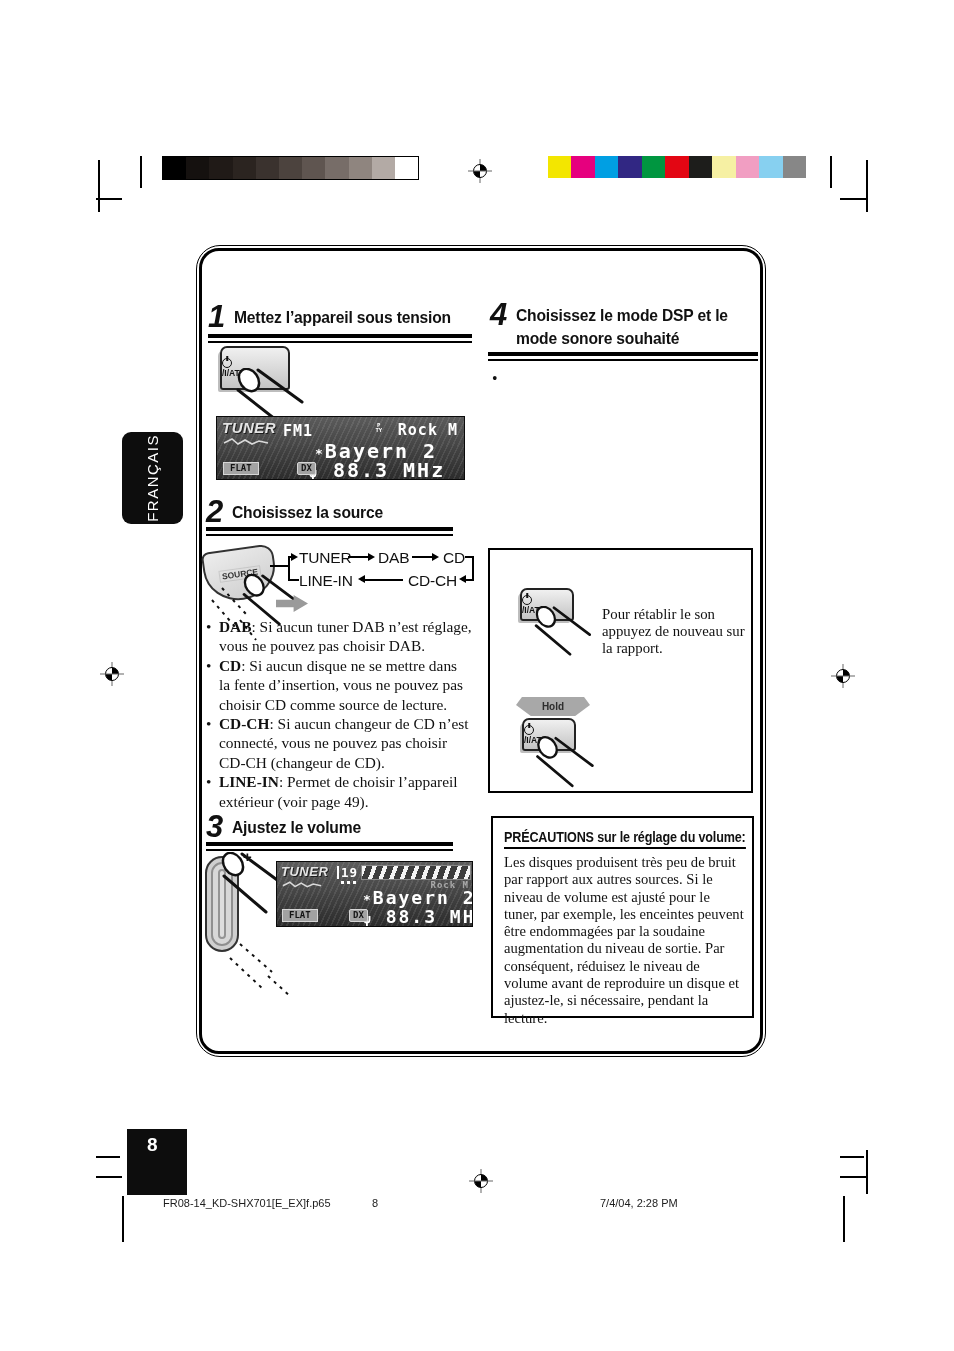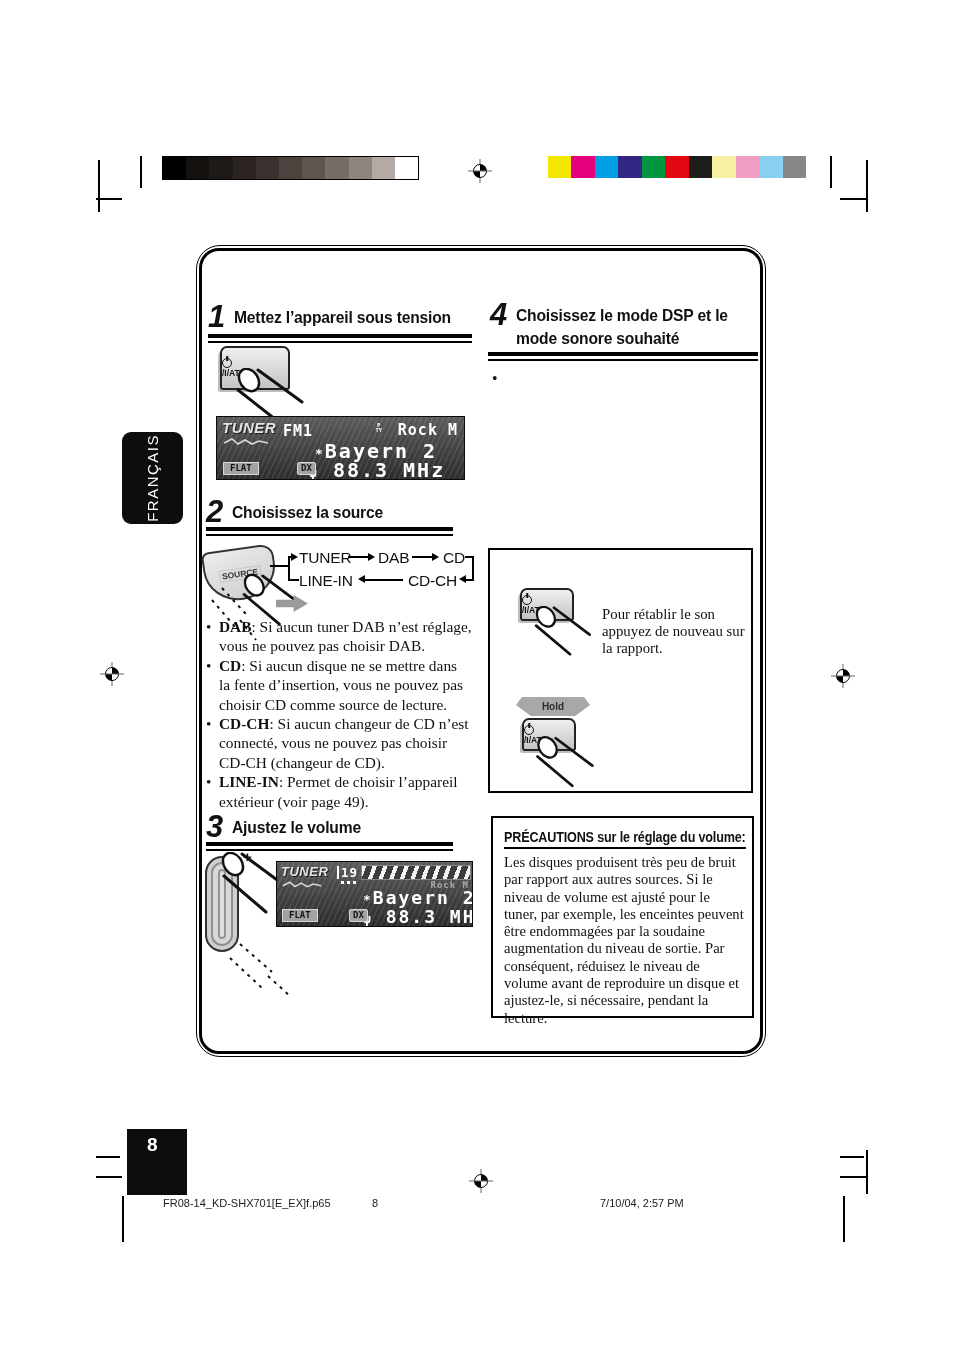--- a/index.html
+++ b/index.html
@@ -300,15 +300,15 @@
   <div class="precbox" style="left:491px;top:816px;width:263px;height:202px;">
     <div class="prechdr" style="left:11px;top:10px;">PRÉCAUTIONS sur le réglage du volume:</div>
     <div class="precbody" style="left:11px;top:36px;width:241px;">Les disques produisent très peu de bruit par rapport aux autres sources. Si le niveau de volume est ajusté pour le tuner, par exemple, les enceintes peuvent être endommagées par la soudaine augmentation du niveau de sortie. Par conséquent, réduisez le niveau de volume avant de reproduire un disque et ajustez-le, si nécessaire, pendant la lecture.</div>
   </div>
 
   <div class="pagebox">
       <span>8</span>
     </div>
   <div class="foot" style="left:163px;top:1197px;">FR08-14_KD-SHX701[E_EX]f.p65</div>
   <div class="foot" style="left:372px;top:1197px;">8</div>
-  <div class="foot" style="left:600px;top:1197px;">7/10/04, 2:57 PM</div>
+  <div class="foot" style="left:600px;top:1197px;">7/4/04, 2:28 PM</div>
 
 </div>
 
 </body></html>

